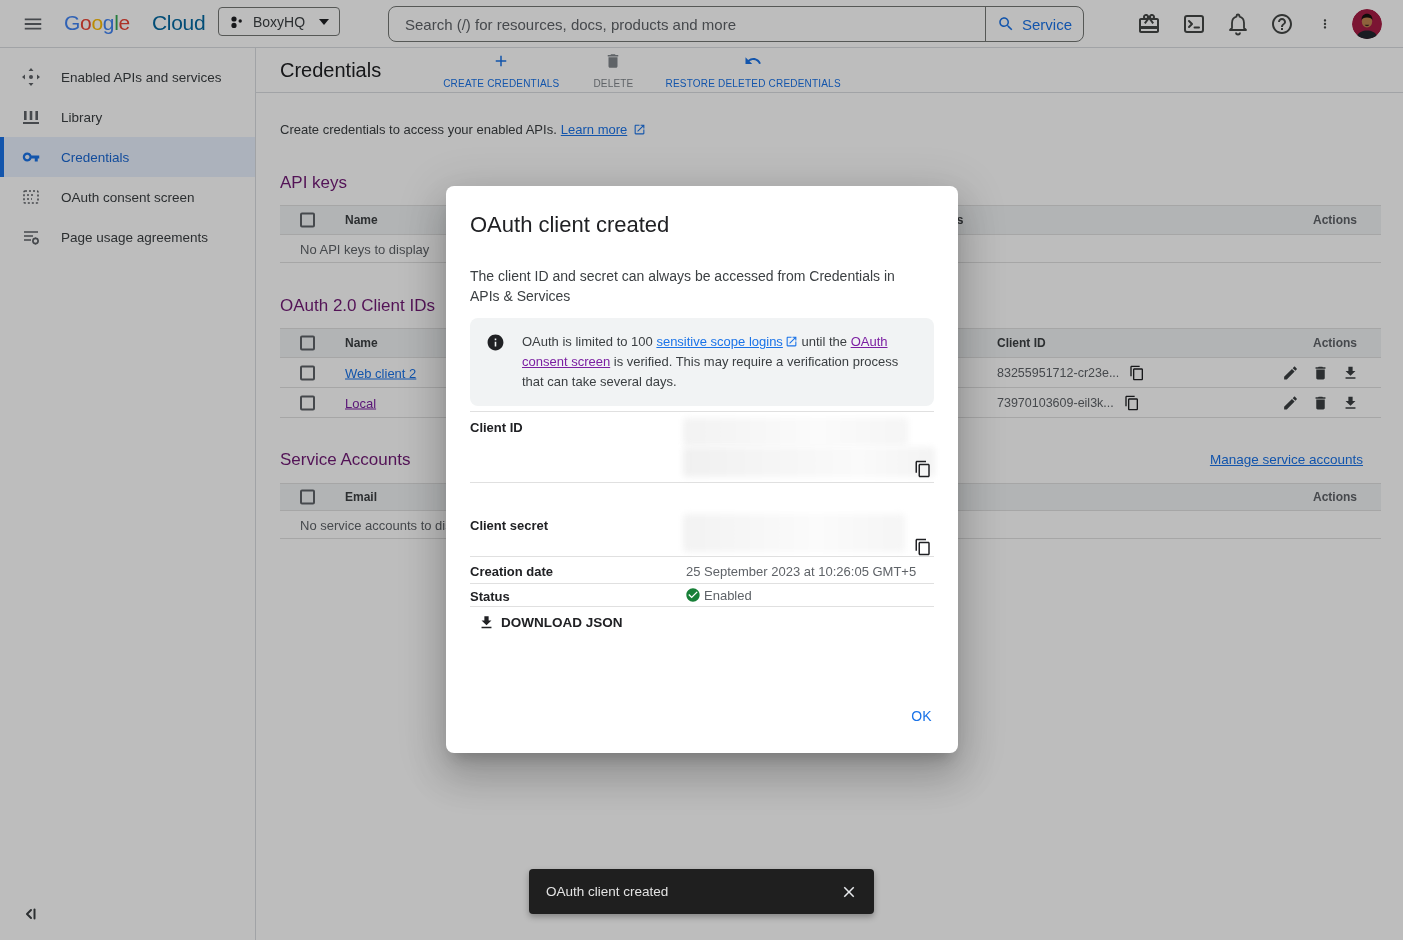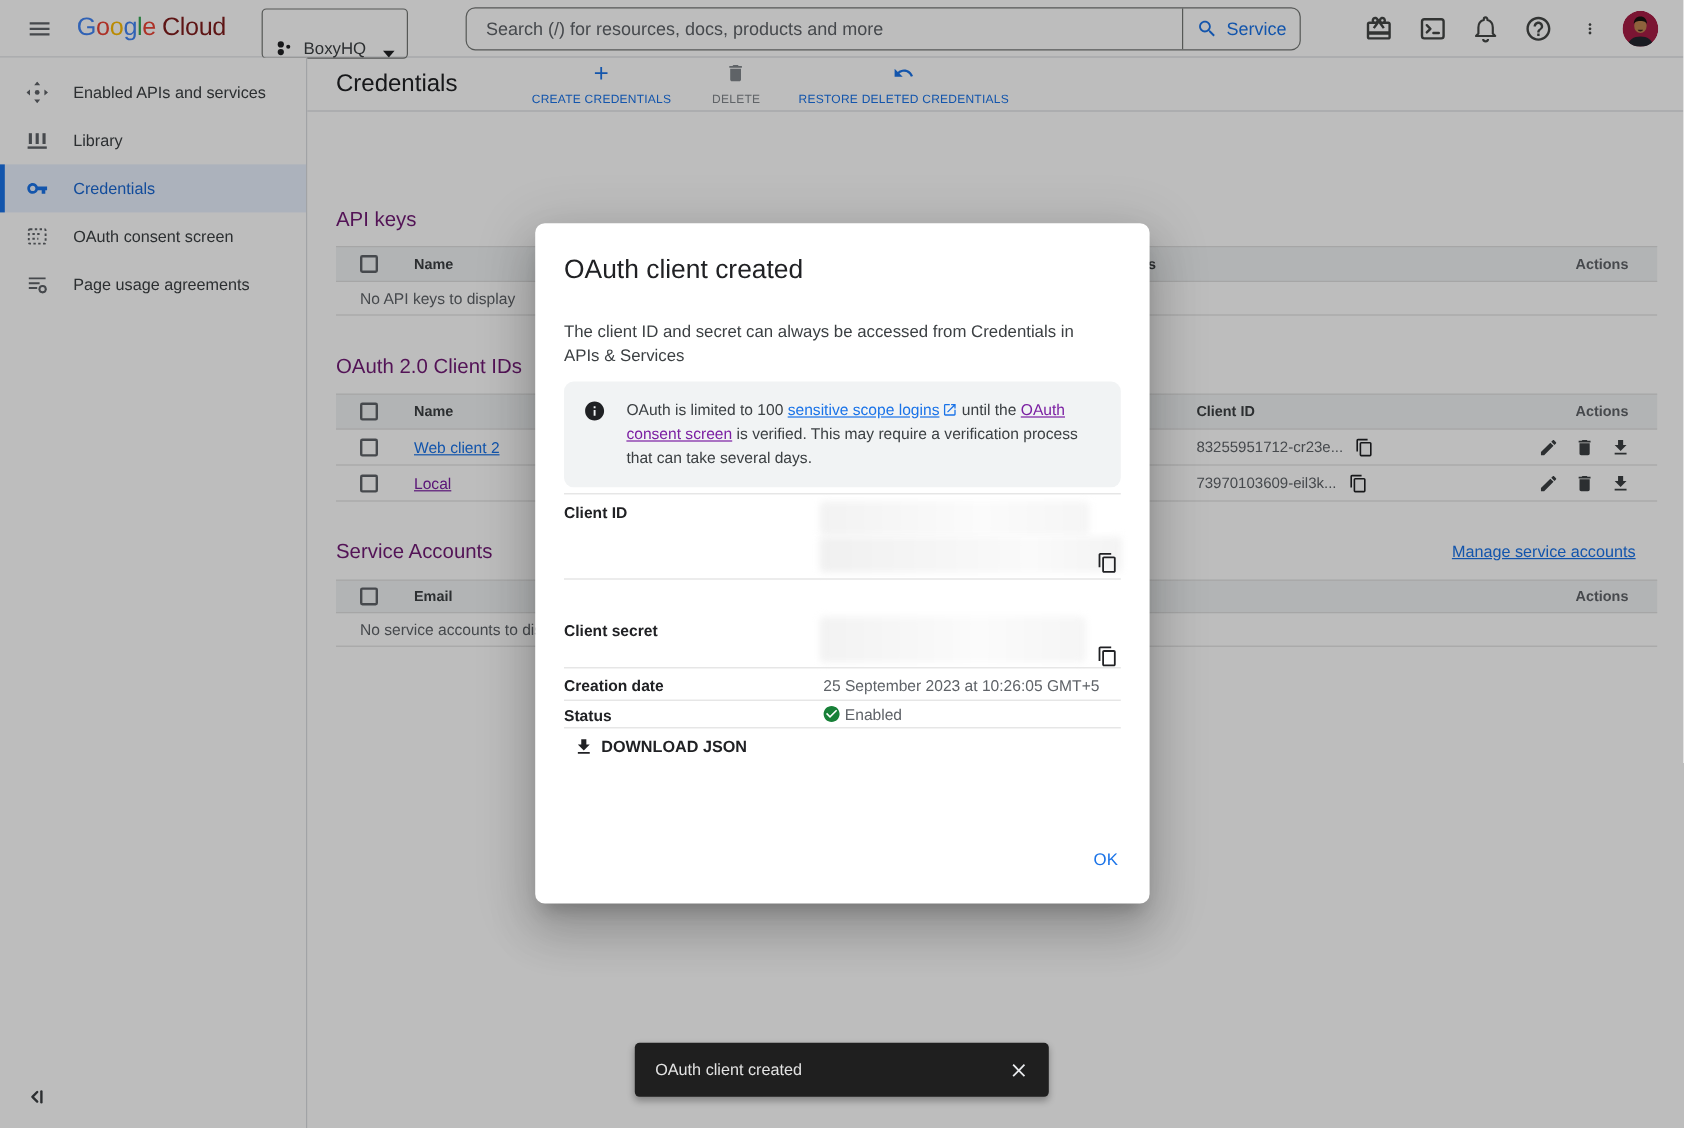--- a/index.html
+++ b/index.html
@@ -4,23 +4,23 @@
 <style>
   * { margin:0; padding:0; box-sizing:border-box; }
   html,body { width:1403px; height:940px; }
   body { font-family:"Liberation Sans", sans-serif; background:#fff; overflow:hidden; }
   .page { position:relative; width:1403px; height:940px; background:#fff; overflow:hidden; }
 
   
   .topbar { position:absolute; left:0; top:0; width:1403px; height:48px; background:#fff; border-bottom:1px solid #dadce0; z-index:1; }
   .hamburger { position:absolute; left:22px; top:13px; width:22px; height:22px; cursor:pointer; }
   .gc-logo { position:absolute; left:64px; top:11px; font-size:21px; letter-spacing:-0.3px; }
-  .gc-logo .cloud { color:#7f1d1d; margin-left:5px; }
+  .gc-logo .cloud { color:#0369a1; margin-left:22px; }
   .l-b{color:#4285F4}.l-r{color:#EA4335}.l-y{color:#FBBC05}.l-g{color:#34A853}
-  .project-picker { position:absolute; left:218px; top:7px; height:42px; width:122px; border:1px solid #747775; border-radius:4px; display:flex; align-items:flex-end; padding:0 10px; gap:8px; cursor:pointer; }
+  .project-picker { position:absolute; left:218px; top:7px; height:29px; width:122px; border:1px solid #747775; border-radius:4px; display:flex; align-items:center; padding:0 10px; gap:8px; cursor:pointer; }
   .project-picker .pname { font-size:14px; color:#3c4043; font-weight:500; flex:1; }
   .searchbox { position:absolute; left:388px; top:6px; width:696px; height:36px; border:1px solid #747775; border-radius:8px; display:flex; align-items:stretch; }
   .searchbox input { flex:1; border:none; outline:none; background:transparent; padding:0 16px; font-size:15px; font-family:"Liberation Sans",sans-serif; color:#202124; }
   .searchbox input::placeholder { color:#5f6368; }
   .search-btn { width:98px; border-left:1px solid #747775; display:flex; align-items:center; justify-content:center; gap:7px; color:#1a73e8; font-size:15px; font-weight:500; cursor:pointer; }
   .tb-icon { position:absolute; top:12px; width:24px; height:24px; color:#444746; cursor:pointer; }
   .avatar { position:absolute; left:1352px; top:9px; width:30px; height:30px; border-radius:50%; overflow:hidden; cursor:pointer; }
 
   
   .sidebar { position:absolute; left:0; top:48px; width:256px; height:892px; background:#fff; border-right:1px solid #dadce0; z-index:1; }
@@ -250,20 +250,29 @@
       <div class="hd-btn btn-restore">
         <span class="bi">
           <svg viewBox="0 0 24 24" fill="#1a73e8">
               <path d="M12.5 8c-2.65 0-5.05.99-6.9 2.6L2 7v9h9l-3.62-3.62c1.39-1.16 3.16-1.88 5.12-1.88 3.54 0 6.55 2.31 7.6 5.5l2.37-.78C21.08 11.03 17.15 8 12.5 8z"></path>
             </svg>
         </span>
         <span>RESTORE DELETED CREDENTIALS</span>
       </div>
     </div>
 
+    <div class="intro">
+      <span>Create credentials to access your enabled APIs.</span>
+      <span class="link">Learn more</span>
+      <span class="ext-ic">
+        <svg viewBox="0 0 24 24" fill="#1a73e8">
+            <path d="M19 19H5V5h7V3H5c-1.11 0-2 .9-2 2v14c0 1.1.89 2 2 2h14c1.1 0 2-.9 2-2v-7h-2v7zM14 3v2h3.59l-9.83 9.83 1.41 1.41L19 6.41V10h2V3h-7z"></path>
+          </svg>
+      </span>
+    </div>
 
     <div class="section-h" style="top:125px;">API keys</div>
     <div class="tbl" style="top:157px;">
       <div class="tbl-header">
         <span class="chk"></span>
         <span class="cell col-name">Name</span>
         <span class="cell col-restr">Restrictions</span>
         <span class="cell col-actions">Actions</span>
       </div>
       <div class="tbl-row" style="height:28px;">

